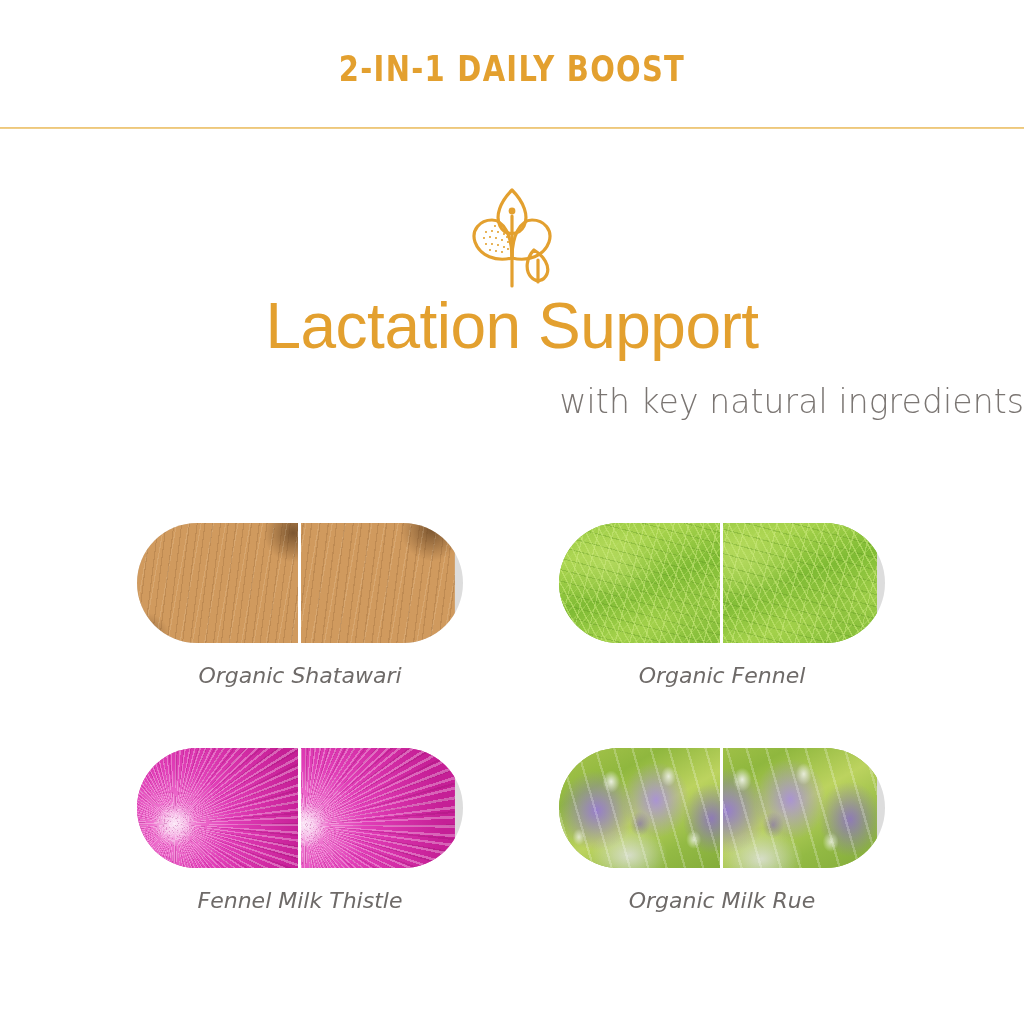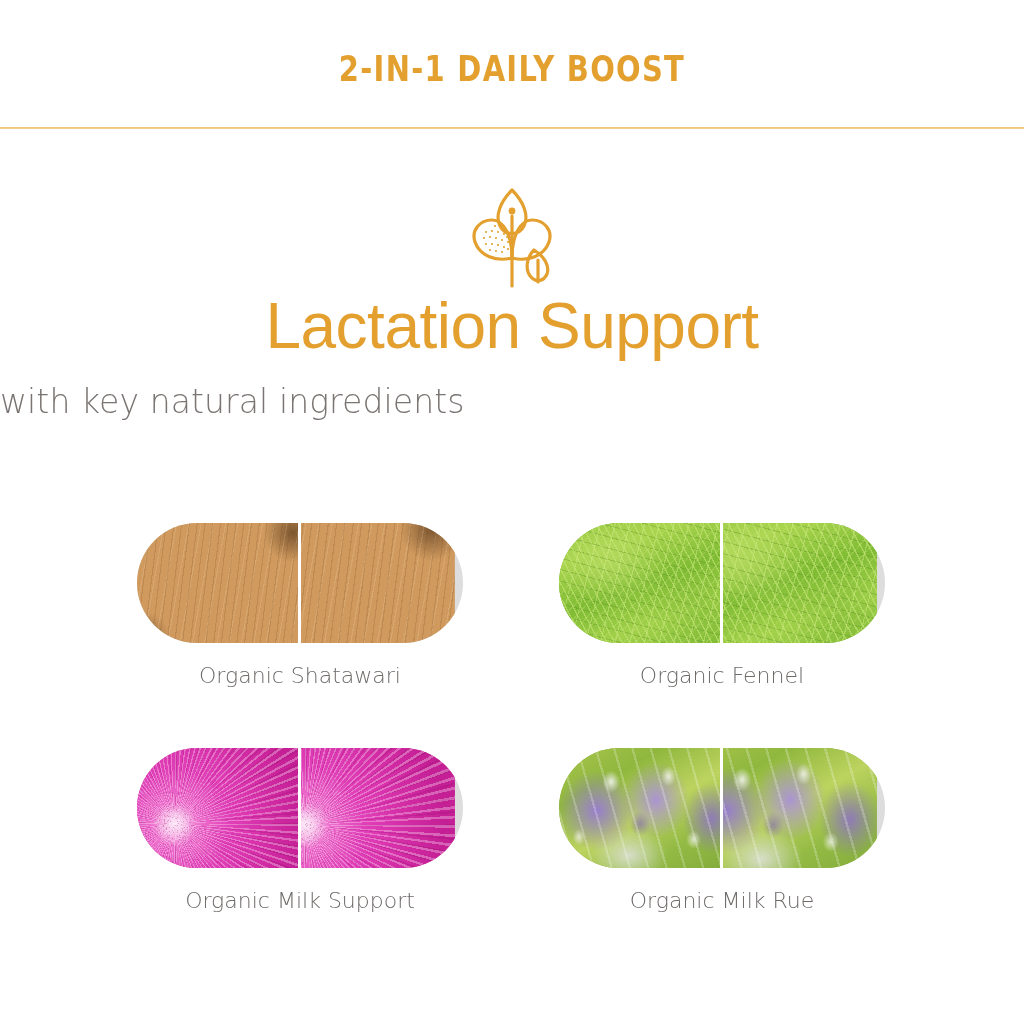--- a/index.html
+++ b/index.html
@@ -69,36 +69,37 @@
     font-size: 64px;
     letter-spacing: -0.5px;
     color: #E3A02F;
     line-height: 1;
   }
   .sub-title {
     position: absolute;
     left: 0;
     top: 385px;
     width: 1024px;
-    text-align: left;
+    text-align: right;
     font-family: "DejaVu Sans", sans-serif;
     font-weight: 300;
     font-size: 33px;
     letter-spacing: 0.1px;
     color: #7A7572;
     line-height: 1;
   }
 
   
   .grid {
     position: absolute;
     left: 0;
     top: 523px;
     width: 972px;
     height: 420px;
+    font-style: italic;
   }
   .card {
     position: absolute;
     width: 326px;
   }
   .card.pos-0 { left: 137px; top: 0px; }
   .card.pos-1 { left: 559px; top: 0px; }
   .card.pos-2 { left: 137px; top: 225px; }
   .card.pos-3 { left: 559px; top: 225px; }
 
@@ -312,21 +313,21 @@
   <div class="card pos-2">
     <div class="capsule">
       <div class="capsule-half left">
         <div class="tex tex-thistle"></div>
       </div>
       <div class="capsule-half right">
         <div class="tex tex-thistle"></div>
       </div>
       <div class="capsule-divider"></div>
     </div>
-    <div class="card-label">Organic Milk Support</div>
+    <div class="card-label">Fennel Milk Thistle</div>
   </div>
 
   <div class="card pos-3">
     <div class="capsule">
       <div class="capsule-half left">
         <div class="tex tex-goatsrue"></div>
       </div>
       <div class="capsule-half right">
         <div class="tex tex-goatsrue"></div>
       </div>

